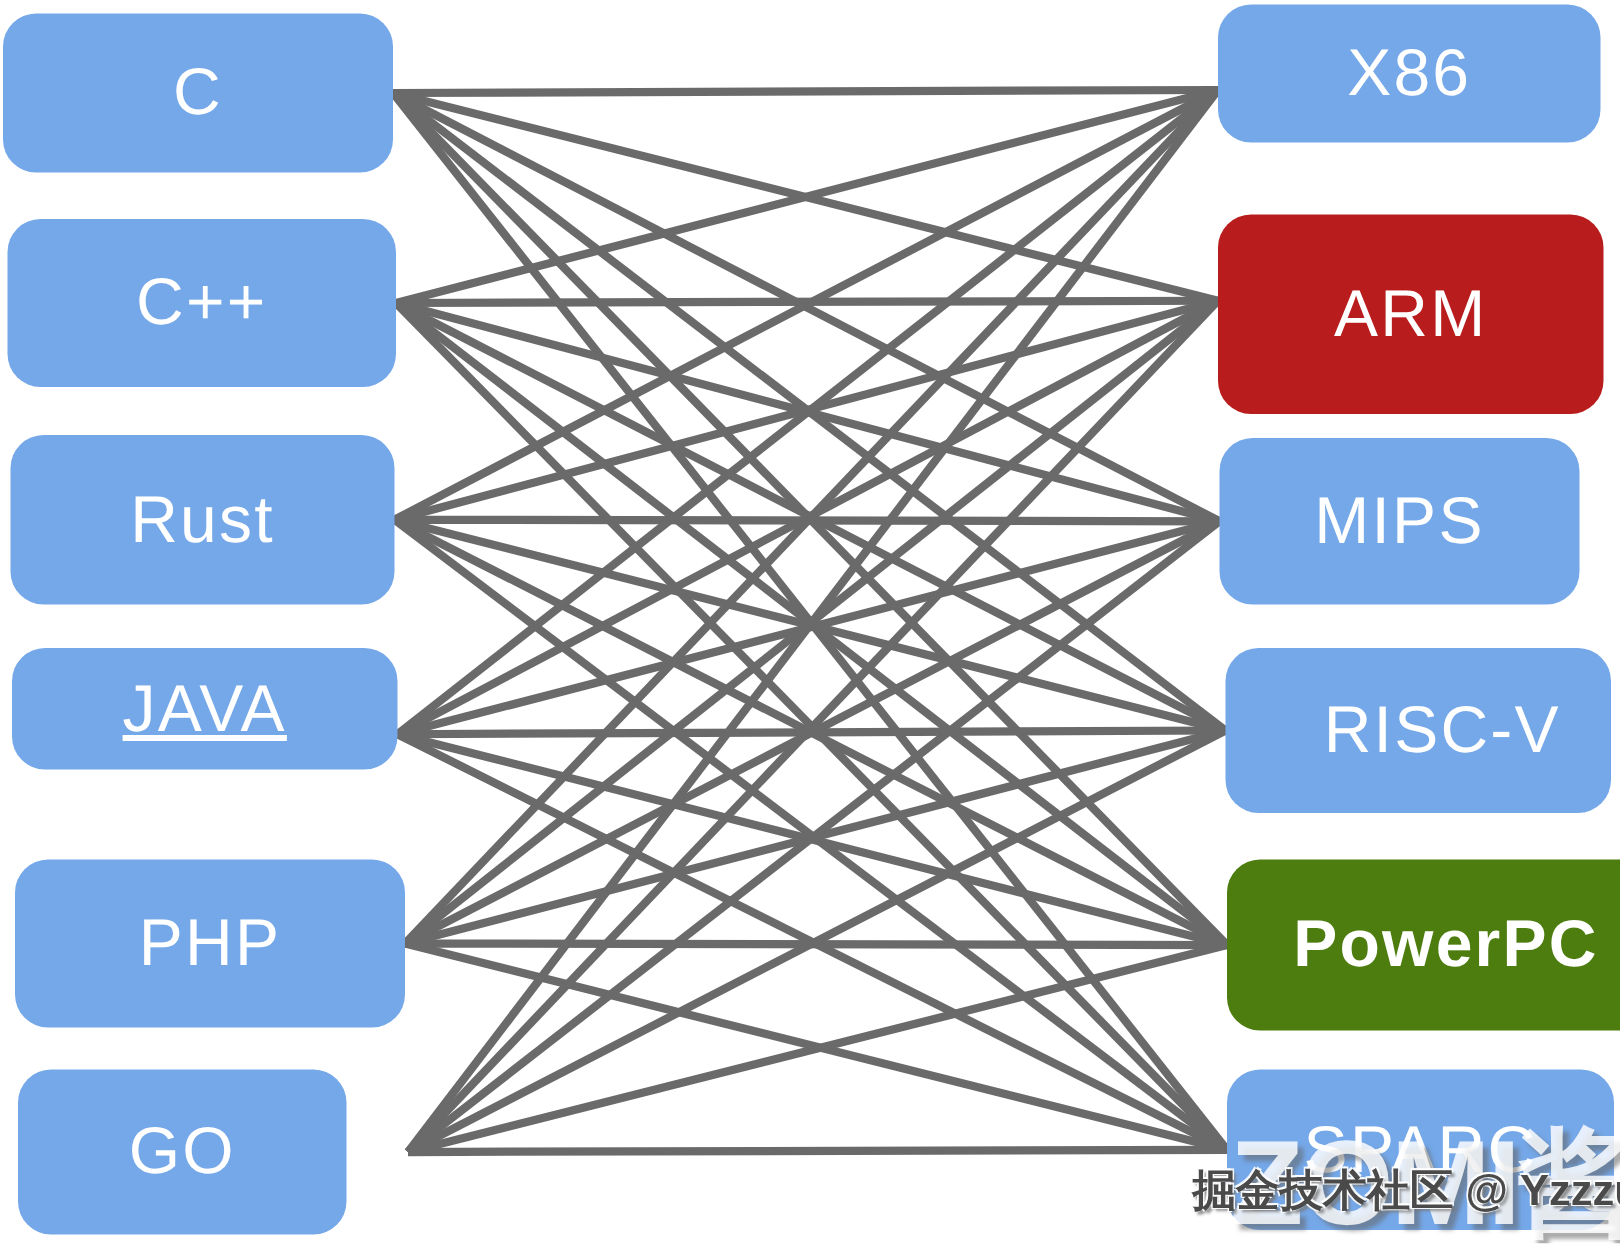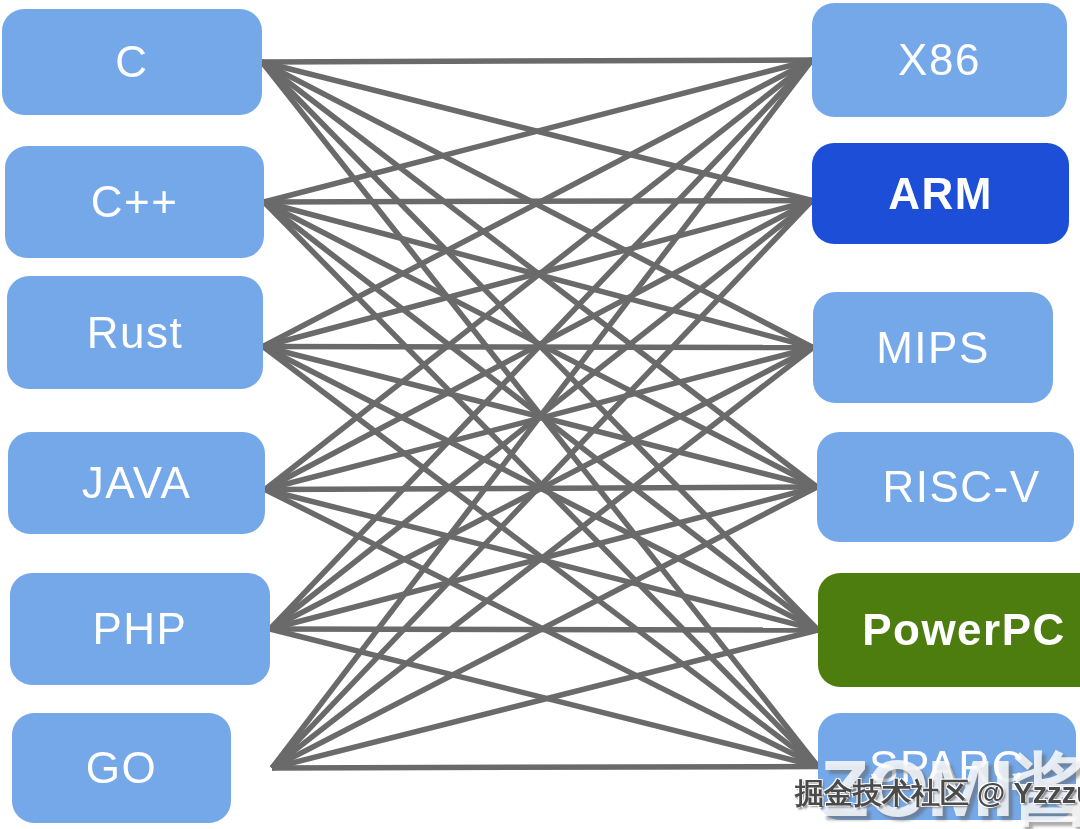--- a/index.html
+++ b/index.html
@@ -106,37 +106,37 @@
       <line x1="272" y1="768" x2="818" y2="630" stroke="#6A6A6A" stroke-width="5.5"></line>
       <line x1="272" y1="768" x2="818" y2="766.5" stroke="#6A6A6A" stroke-width="5.5"></line>
     </svg>
 
   <div class="node" style="left: 2px; top: 9px; width: 260px; height: 106px; background: rgb(117, 168, 233); color: rgb(255, 255, 255);">
     <span>C</span>
   </div>
   <div class="node" style="left: 5px; top: 146px; width: 259px; height: 112px; background: rgb(117, 168, 233); color: rgb(255, 255, 255);">
     <span>C++</span>
   </div>
-  <div class="node" style="left: 7px; top: 276px; width: 256px; height: 113px; background: rgb(117, 168, 233); color: rgb(255, 255, 255);">
+  <div class="node" style="left: 7px; top: 290px; width: 256px; height: 113px; background: rgb(117, 168, 233); color: rgb(255, 255, 255);">
     <span>Rust</span>
   </div>
-  <div class="node" style="left: 8px; top: 432px; width: 257px; height: 102px; background: rgb(117, 168, 233); color: rgb(255, 255, 255);">
+  <div class="node" style="left: 8px; top: 432px; width: 257px; height: 81px; background: rgb(117, 168, 233); color: rgb(255, 255, 255); text-decoration: underline;">
     <span>JAVA</span>
   </div>
   <div class="node" style="left: 10px; top: 573px; width: 260px; height: 112px; background: rgb(117, 168, 233); color: rgb(255, 255, 255); text-align: center;">
     <span>PHP</span>
   </div>
   <div class="node" style="left: 12px; top: 713px; width: 219px; height: 110px; background: rgb(117, 168, 233); color: rgb(255, 255, 255);">
     <span>GO</span>
   </div>
 
-  <div class="node" style="left: 812px; top: 3px; width: 255px; height: 114px; background: rgb(117, 168, 233); color: rgb(255, 255, 255);">
+  <div class="node" style="left: 812px; top: 3px; width: 255px; height: 92px; background: rgb(117, 168, 233); color: rgb(255, 255, 255);">
     <span>X86</span>
   </div>
-  <div class="node" style="left: 812px; top: 143px; width: 257px; height: 101px; background: #1d4ed8; color: rgb(255, 255, 255); font-weight: bold;">
+  <div class="node" style="left: 812px; top: 143px; width: 257px; height: 133px; background: #b91c1c; color: rgb(255, 255, 255);">
     <span>ARM</span>
   </div>
   <div class="node" style="left: 813px; top: 292px; width: 240px; height: 111px; background: rgb(117, 168, 233); color: rgb(255, 255, 255); justify-content: center;">
     <span>MIPS</span>
   </div>
   <div class="node" style="left: 817px; top: 432px; width: 257px; height: 110px; background: rgb(117, 168, 233); color: rgb(255, 255, 255); padding-left: 32px;">
     <span>RISC-V</span>
   </div>
   <div class="node" style="left: 818px; top: 573px; width: 292px; height: 114px; background: #4d7c0f; color: rgb(255, 255, 255); font-weight: bold;">
     <span>PowerPC</span>

